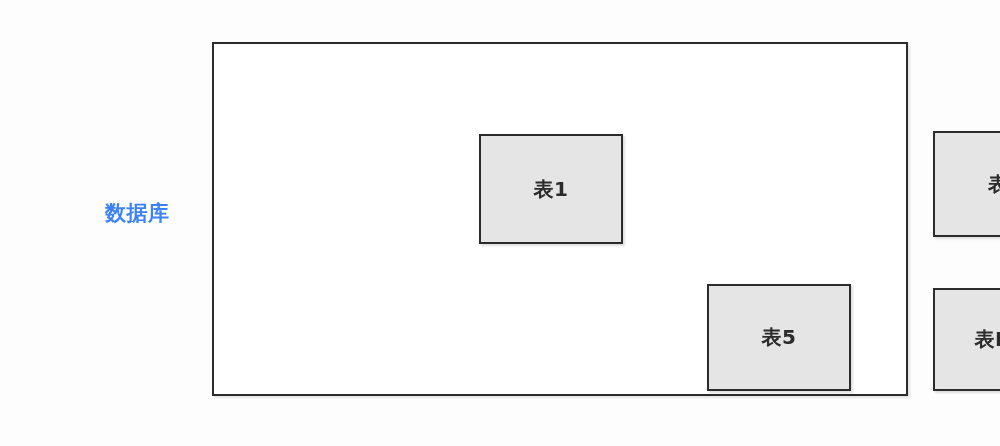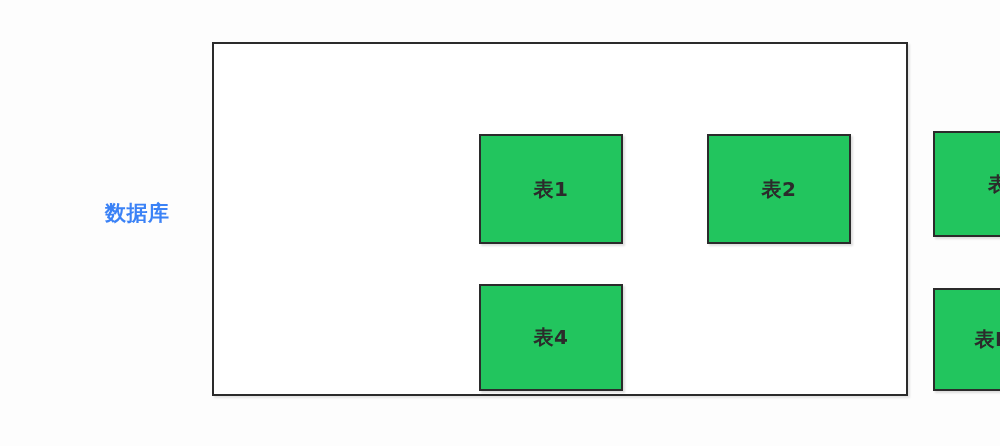--- a/index.html
+++ b/index.html
@@ -42,21 +42,21 @@
     font-weight: bold;
     color: #3b82f6;
     letter-spacing: 0.5px;
     white-space: nowrap;
   }
 
   
   .table-box {
     position: absolute;
     box-sizing: border-box;
-    background: #22c55e;
+    background: #e5e5e5;
     border: 2px solid #2b2b2b;
     box-shadow: 2px 2px 2px rgba(0,0,0,0.13);
     display: flex;
     align-items: center;
     justify-content: center;
   }
   .table-box .table-label {
     font-size: 20px;
     font-weight: bold;
     color: #2b2b2b;
@@ -79,31 +79,28 @@
 <div id="canvas">
 
   <div class="db-label">数据库</div>
 
   <div class="db-container">
 
     <div class="table-box" id="box-1">
       <span class="table-label">表1</span>
     </div>
 
-    <div class="table-box" id="box-2">
-      <span class="table-label">表2</span>
-    </div>
 
     <div class="table-box" id="box-3">
       <span class="table-label">表3</span>
     </div>
 
-    <div class="table-box" id="box-4">
-      <span class="table-label">表4</span>
+
+    <div class="table-box" id="box-5">
+      <span class="table-label">表5</span>
     </div>
-
 
     <div class="table-box" id="box-6">
       <span class="table-label">表N...</span>
     </div>
 
   </div>
 </div>
 
 </body></html>

